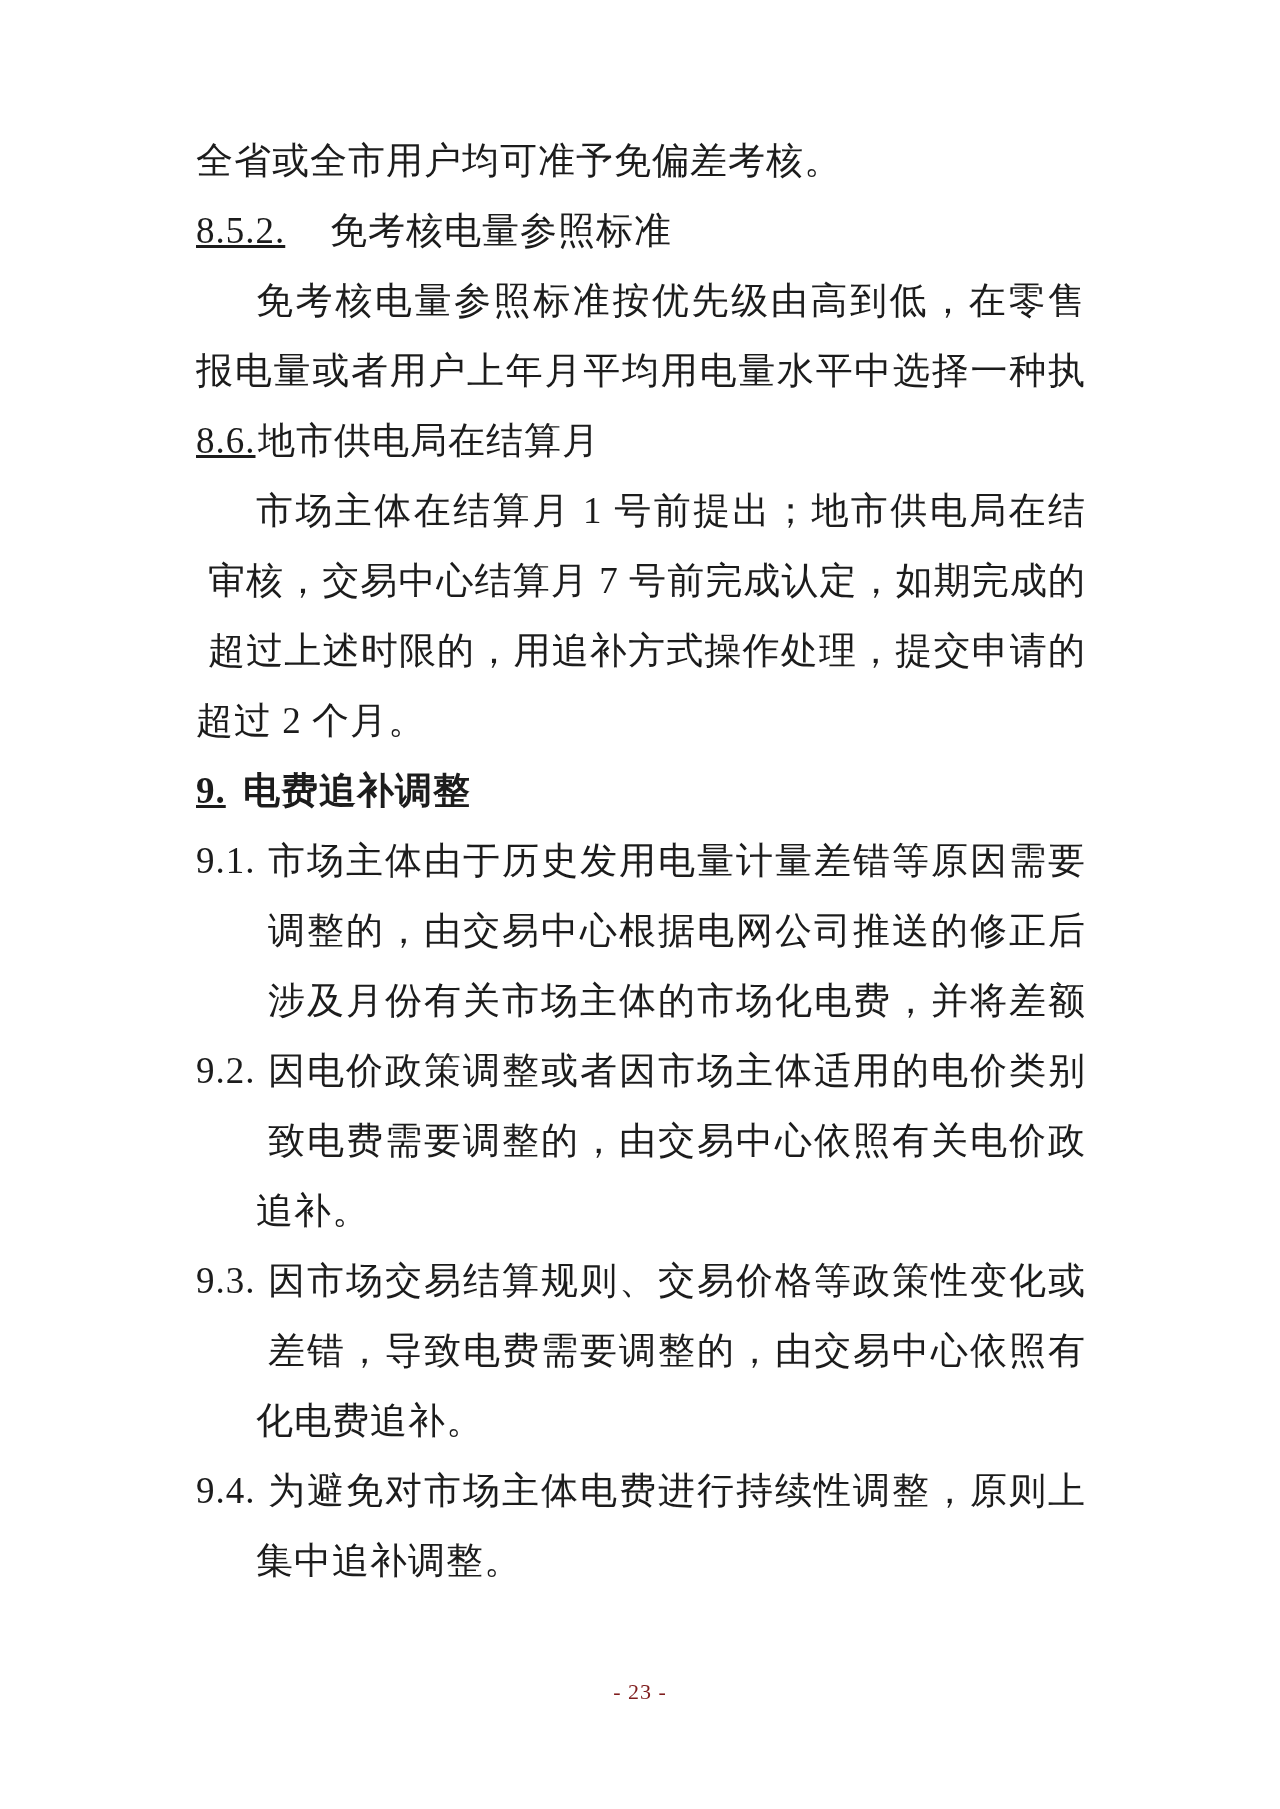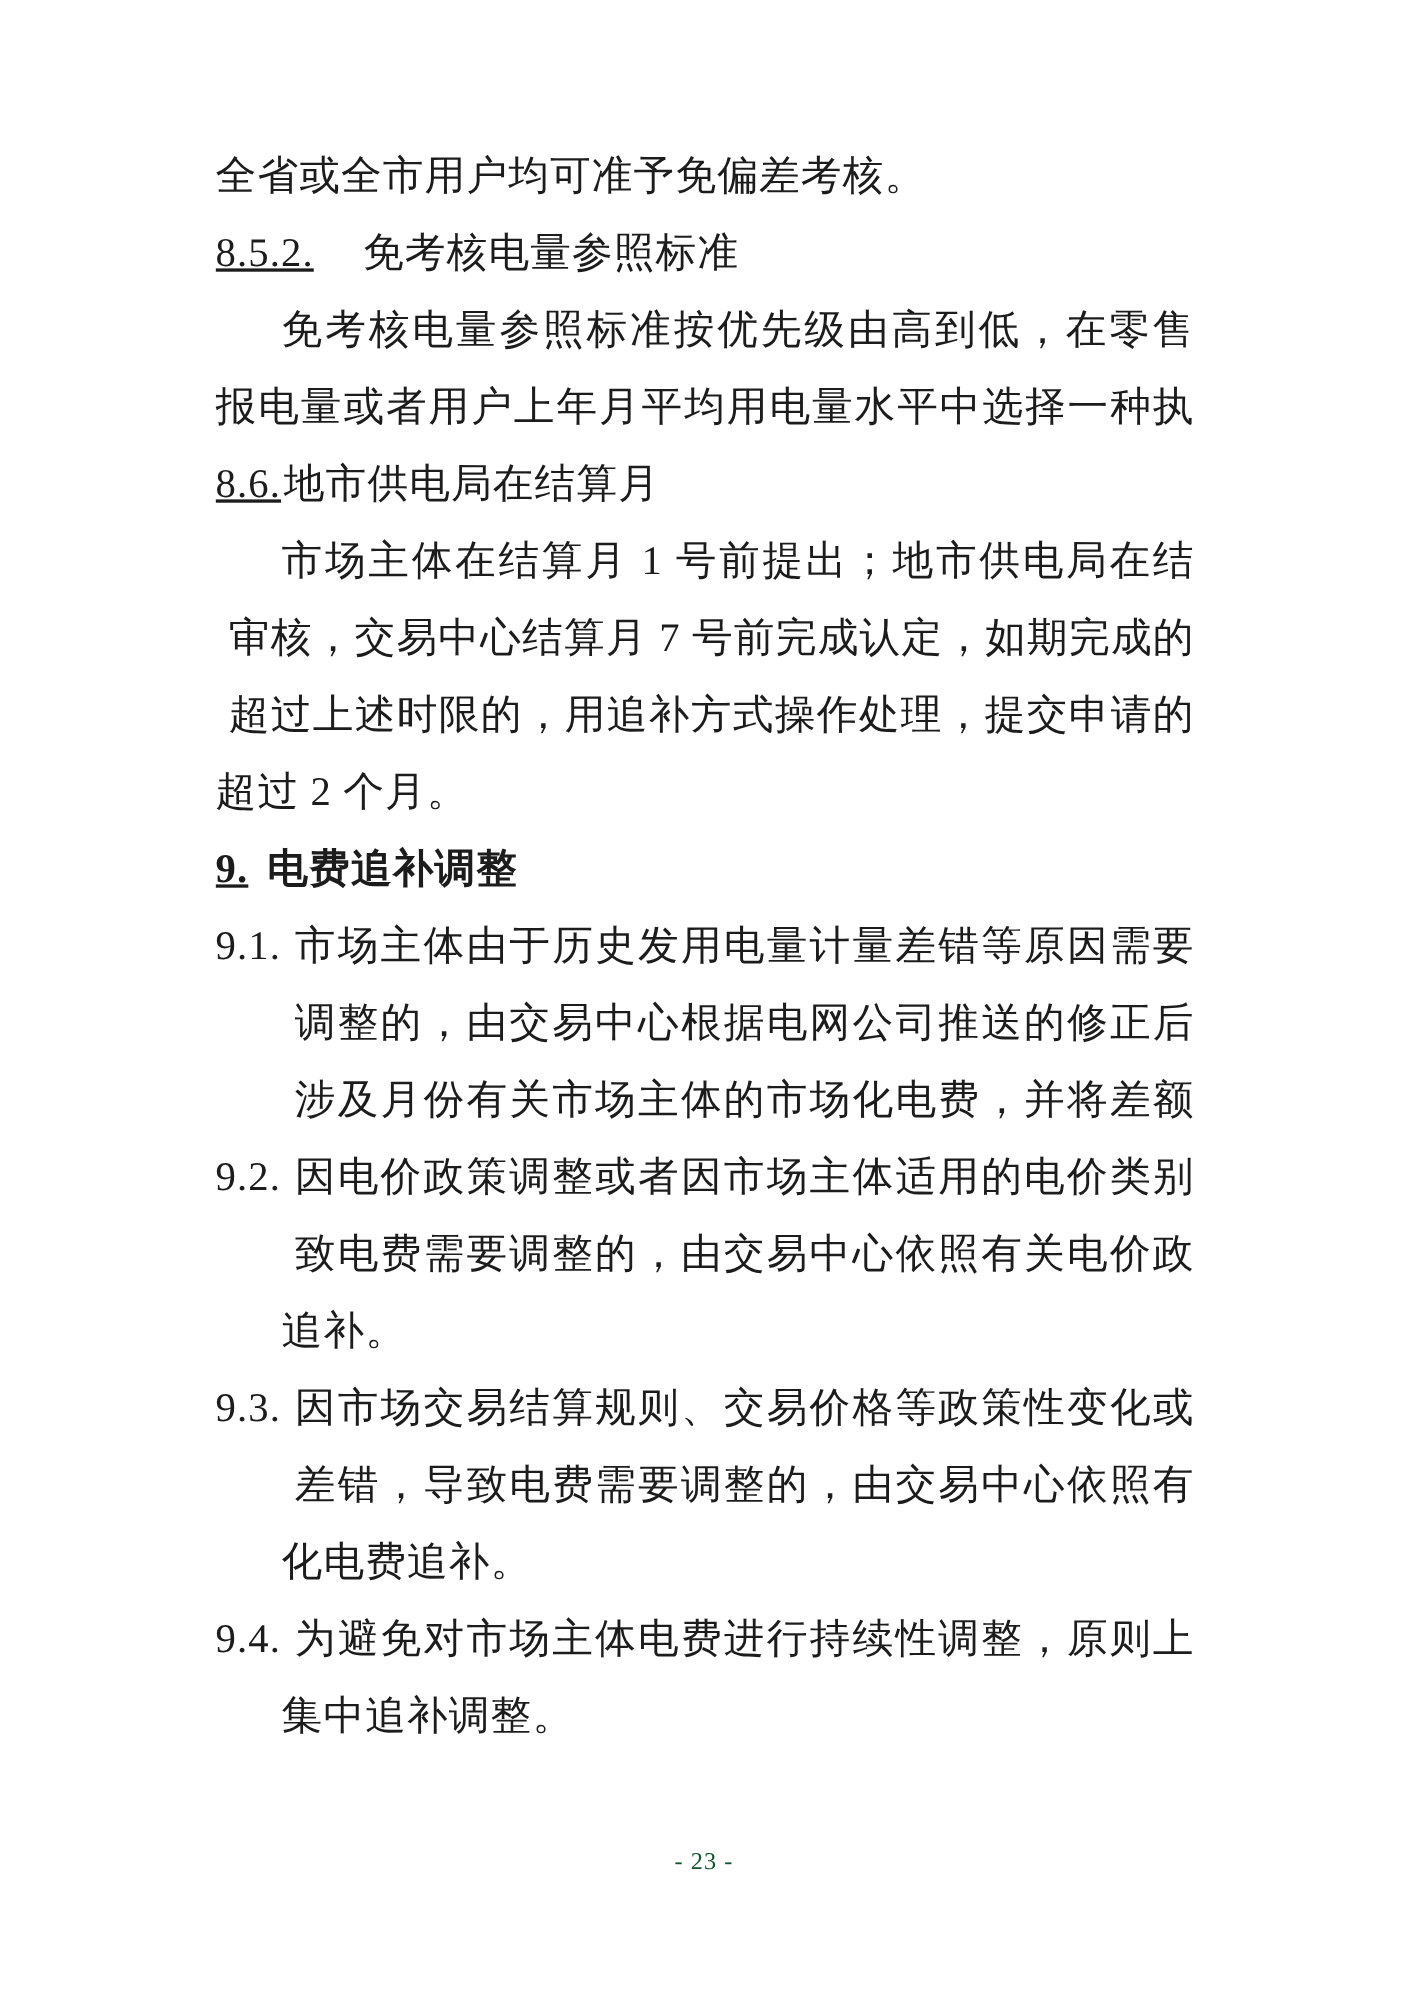--- a/index.html
+++ b/index.html
@@ -65,21 +65,21 @@
   .footer {
     position: absolute;
     left: 0;
     right: 0;
     top: 1672px;
     height: 40px;
     line-height: 40px;
     text-align: center;
     font-size: 22px;
     letter-spacing: 1px;
-    color: #14532d;
+    color: #7f1d1d;
   }
 </style>
 </head>
 <body>
 
 <div class="page">
   <div class="content">
 
     <div class="line">全省或全市用户均可准予免偏差考核。</div>
 

